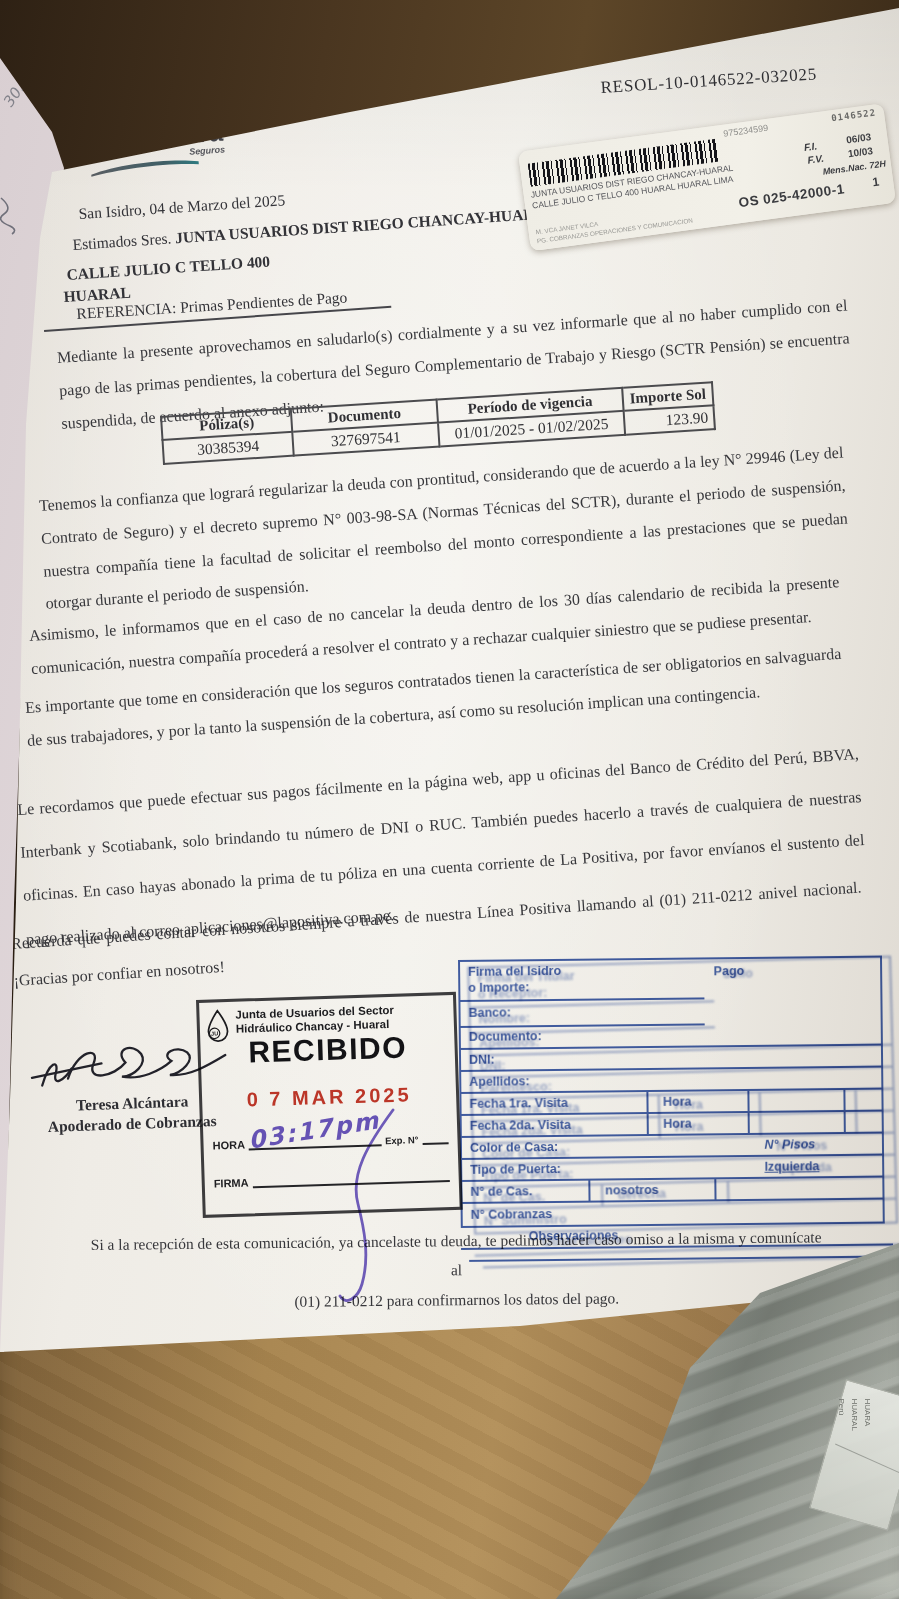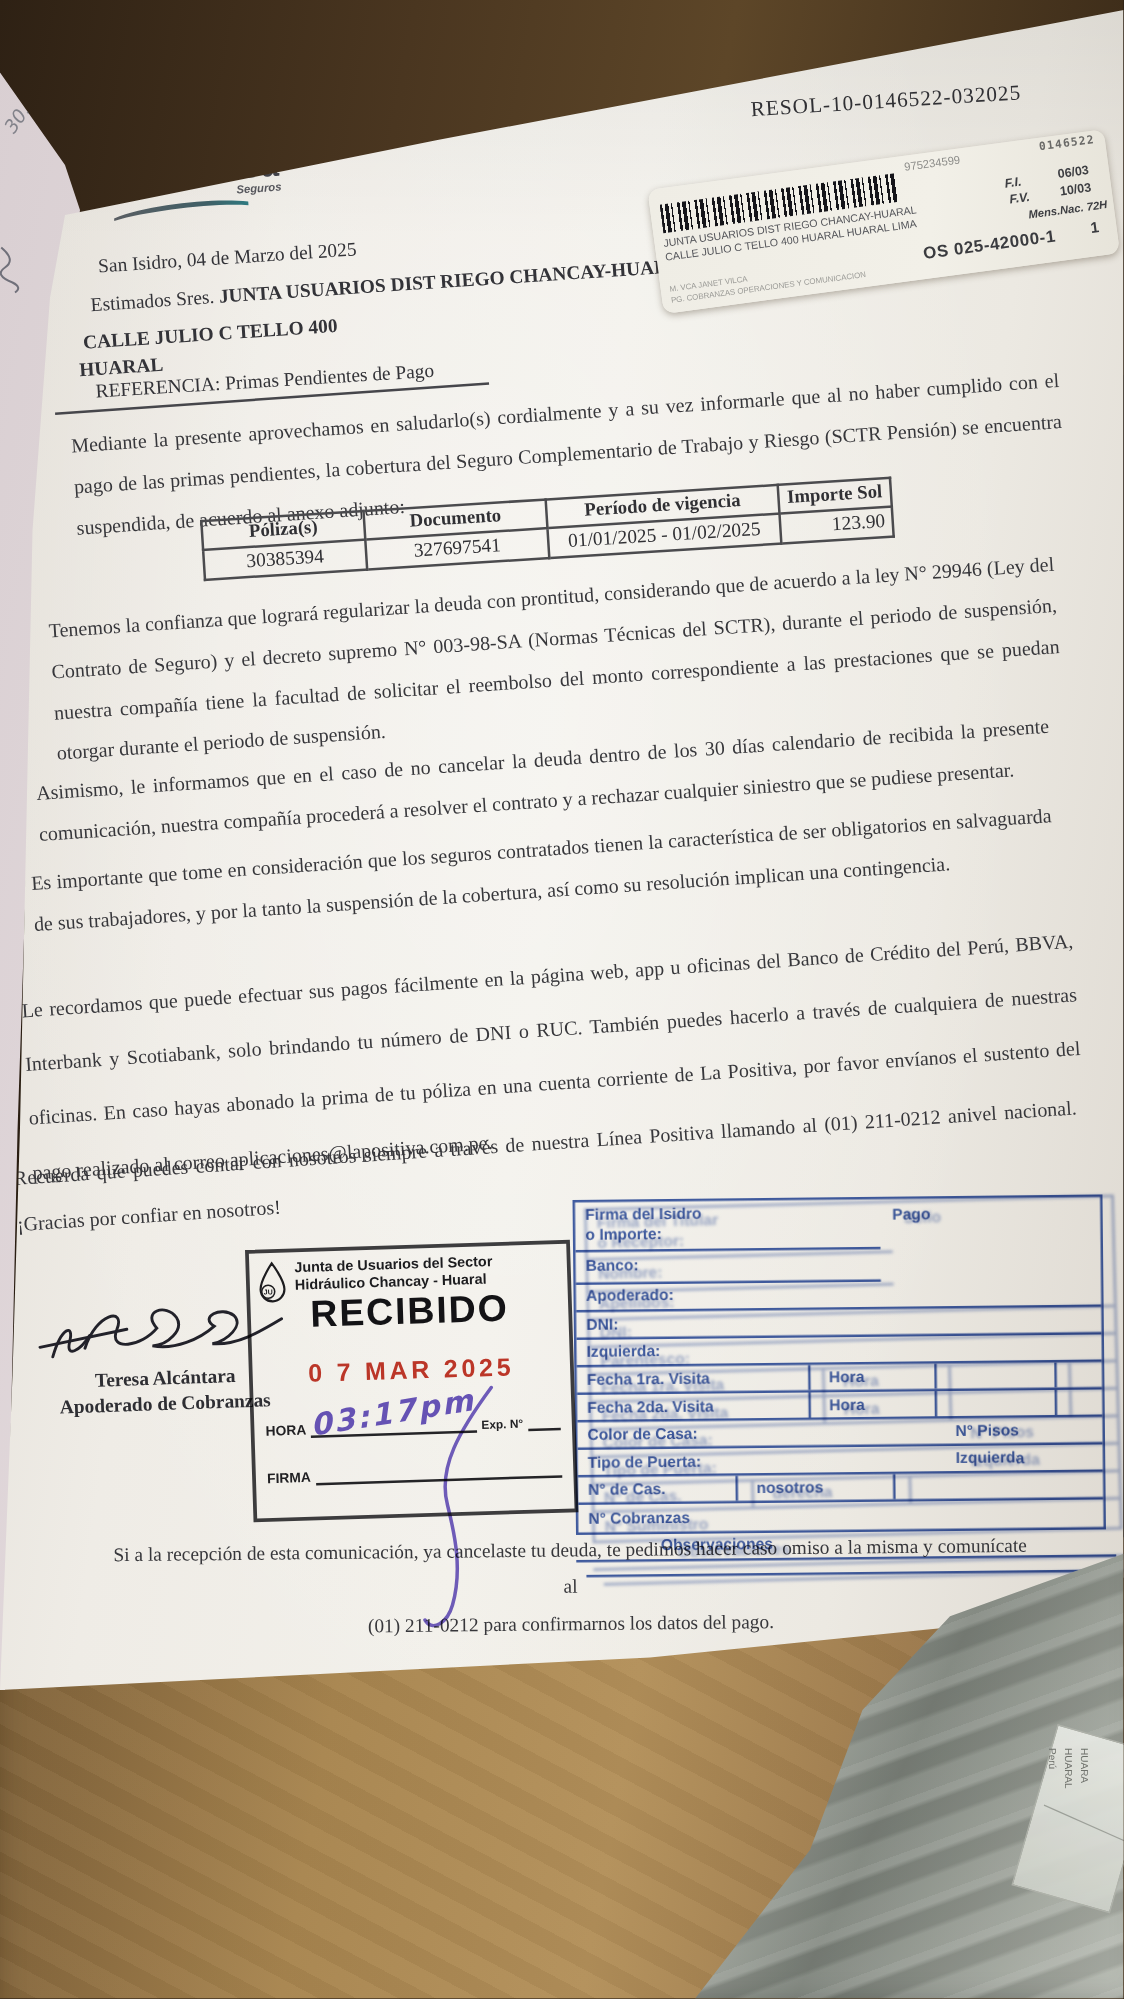--- a/index.html
+++ b/index.html
@@ -341,49 +341,49 @@
             <div>o Importe:</div>
           </div>
           <span class="bpos" style="left:calc(58% + 10px);top:12px;">Pago</span>
           <div class="pline"></div>
         </div>
         <div class="brow" style="height:26px;">
           <span class="blab">Banco:</span>
           <div class="pline"></div>
         </div>
         <div class="brow bb" style="height:24px;">
-          <span class="blab">Apoderado:</span>
+          <span class="blab">Documento:</span>
         </div>
         <div class="brow bb" style="height:22px;">
           <span class="blab">DNI:</span>
         </div>
         <div class="brow bb" style="height:22px;">
-          <span class="blab">Izquierda:</span>
+          <span class="blab">Apellidos:</span>
         </div>
         <div class="brow bb" style="height:22px;">
           <span class="blab">Fecha 1ra. Visita</span>
           <div class="vline" style="left:44%;"></div>
           <span class="bpos" style="left:48%;">Hora</span>
           <div class="vline" style="left:68%;"></div>
           <div class="vline" style="left:91%;"></div>
         </div>
         <div class="brow bb" style="height:22px;">
           <span class="blab">Fecha 2da. Visita</span>
           <div class="vline" style="left:44%;"></div>
           <span class="bpos" style="left:48%;">Hora</span>
           <div class="vline" style="left:68%;"></div>
           <div class="vline" style="left:91%;"></div>
         </div>
         <div class="brow bb" style="height:22px;">
           <span class="blab">Color de Casa:</span>
-          <span class="bpos" style="left:72%;">N° Pisos</span>
+          <span class="bpos" style="left:72%;font-style:italic;">N° Pisos</span>
         </div>
         <div class="brow bb" style="height:22px;">
           <span class="blab">Tipo de Puerta:</span>
-          <span class="bpos" style="left:72%;">Izquierda</span>
+          <span class="bpos" style="left:72%;text-decoration:underline;">Izquierda</span>
         </div>
         <div class="brow bb" style="height:22px;">
           <span class="blab">N° de Cas.</span>
           <div class="vline" style="left:30%;"></div>
           <span class="bpos" style="left:34%;">nosotros</span>
           <div class="vline" style="left:60%;"></div>
         </div>
         <div class="brow" style="flex:1;">
           <span class="blab">N° Cobranzas</span>
         </div>

